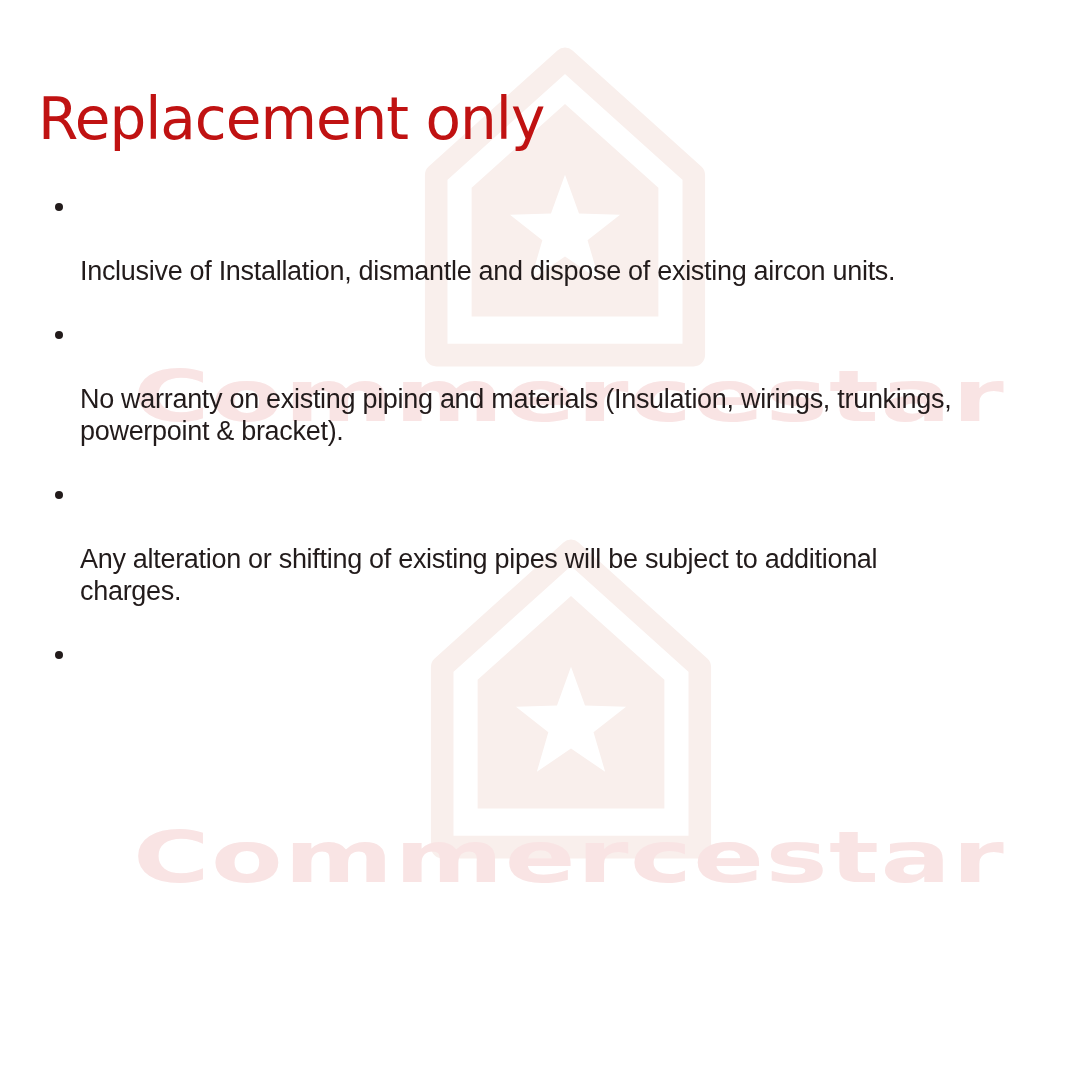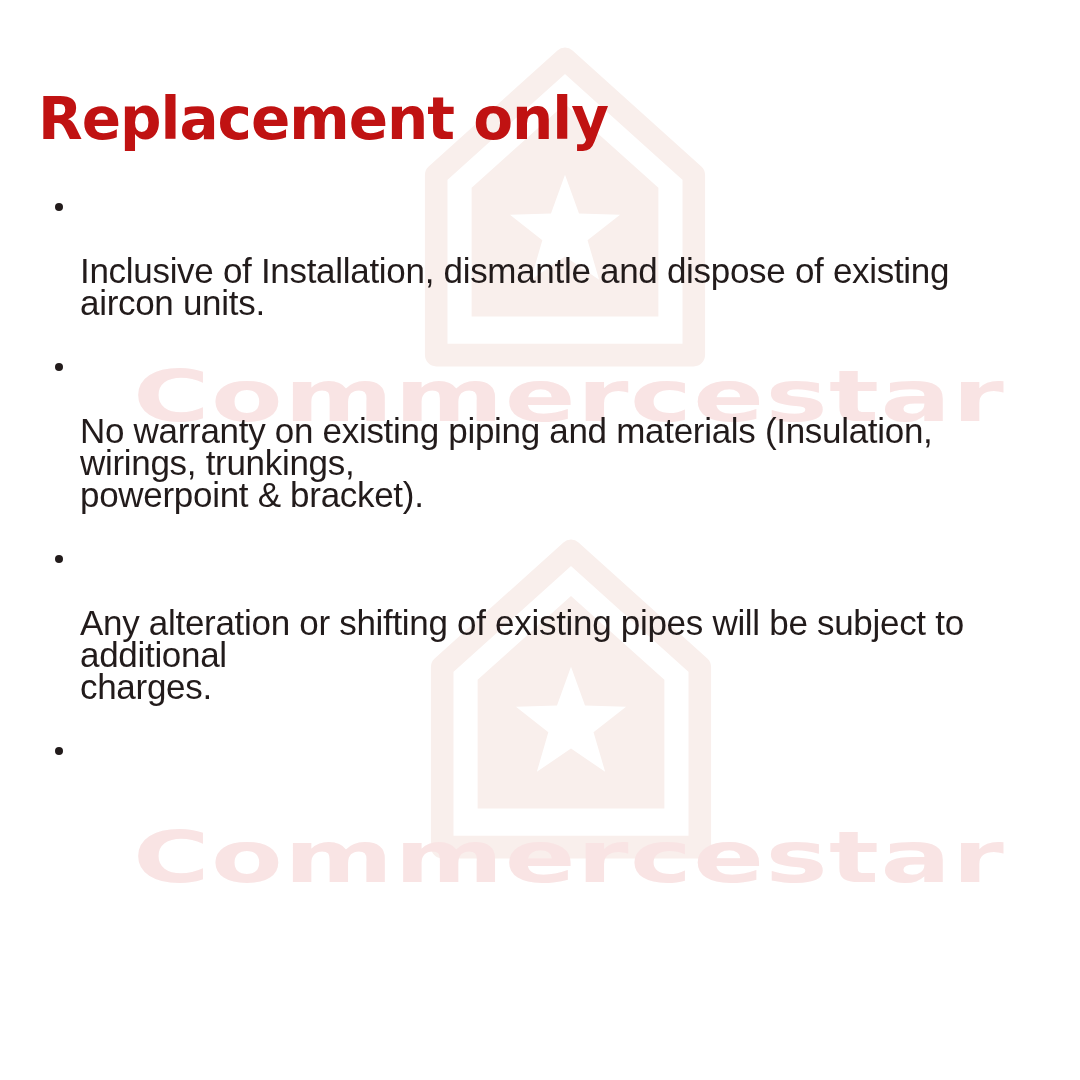--- a/index.html
+++ b/index.html
@@ -46,41 +46,41 @@
   .wm-text-bottom { top: 821px; }
 
   
   .title {
     position: absolute;
     left: 38px;
     top: 88px;
     margin: 0;
     z-index: 1;
     font-family: "DejaVu Sans", sans-serif;
-    font-weight: bold;
+    font-weight: normal;
     font-size: 58px;
     line-height: 1.1;
     letter-spacing: -1px;
     color: #c01212;
   }
   .terms {
     position: absolute;
     left: 38px;
     top: 191px;
     width: 1008px;
     margin: 0;
     padding: 0;
     list-style: none;
     z-index: 1;
   }
   .terms li {
     position: relative;
     padding-left: 42px;
     margin-bottom: 32px;
-    font-size: 35px;
+    font-size: 27px;
     line-height: 32px;
     letter-spacing: -0.3px;
     color: #221b1b;
     white-space: pre-line;
   }
   .bullet-dot {
     position: absolute;
     left: 17px;
     top: 12px;
     width: 8px;

